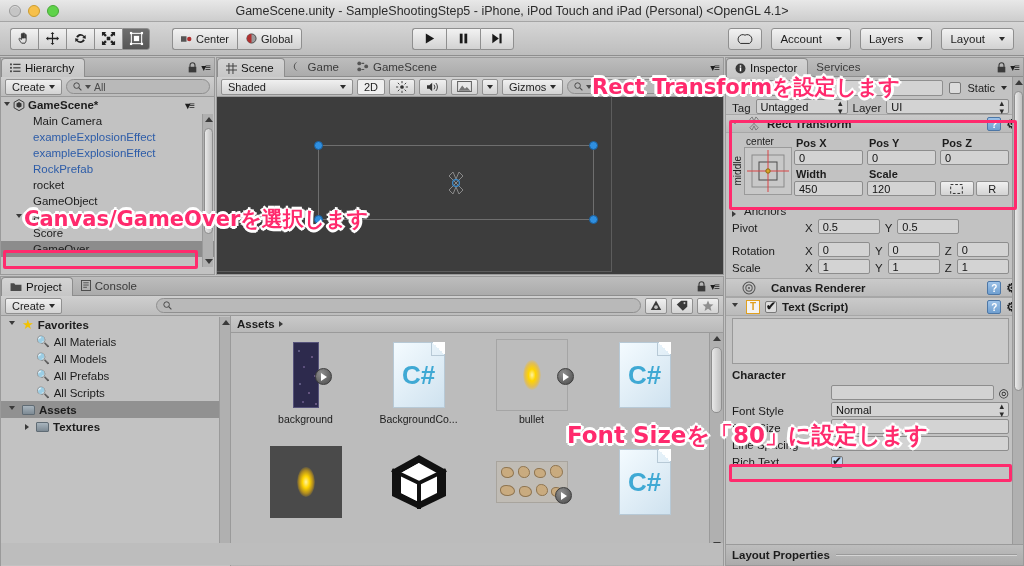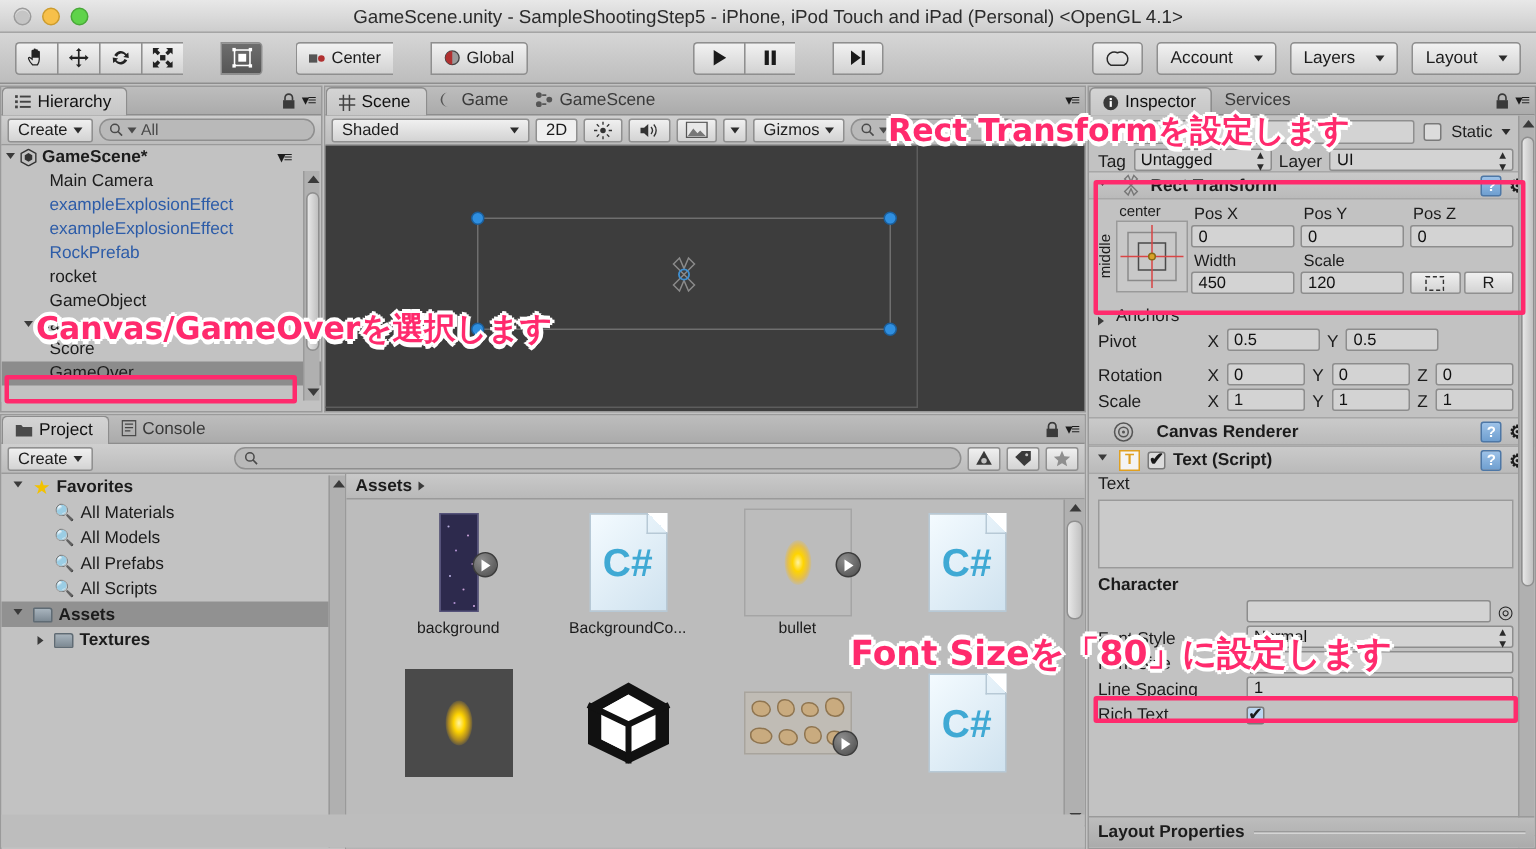--- a/index.html
+++ b/index.html
@@ -38,21 +38,21 @@
   }
   .btngrp{ display:flex; margin-left:10px; }
   .tb{
     height:22px; min-width:28px; padding:0 5px;
     background:linear-gradient(#f2f2f2,#d2d2d2);
     border:1px solid #8f8f8f; border-right-width:0;
     display:flex; align-items:center; justify-content:center;
     font-size:11px;
   }
   .tb:first-child{ border-radius:3px 0 0 3px; }
-  .tb:last-child{ border-radius:0 3px 3px 0; border-right-width:1px;margin-left:25px; }
+  .tb:last-child{ border-radius:0 3px 3px 0; border-right-width:1px; }
   .tb.on{ background:linear-gradient(#6e6e6e,#565656); color:#fff; }
   .tb svg{ display:block; }
   .grp-pivot{ margin-left:22px; }
   .grp-pivot .tb{ min-width:0; padding:0 8px; gap:4px; }
   .grp-play{ margin-left:110px; }
   .grp-play .tb{ min-width:34px; }
   .grp-right{ position:absolute; right:10px; display:flex; align-items:center; gap:9px; }
   .pill{
     height:22px; padding:0 8px; min-width:28px;
     background:linear-gradient(#f2f2f2,#d2d2d2);
@@ -147,21 +147,21 @@
   .helpico{ width:14px;height:14px;background:linear-gradient(#9dc2e8,#6f9fd0); border:1px solid #4d77a6;
     border-radius:2px; color:#fff; font-size:10px; text-align:center; line-height:13px; font-weight:bold; }
   .gear{ font-size:12px; }
   .rt-grid{ display:flex; padding:3px 14px 4px 6px; gap:6px; }
   .anchorbox{ width:56px; }
   .anchor-label{ font-size:10px; text-align:center; }
   .anchor-sq{ width:48px;height:48px;background:#c8c8c8;border:1px solid #9a9a9a; position:relative; margin:0 auto; }
   .rt-fields{ flex:1; }
   .rt-line{ display:flex; gap:4px; }
   .rt-cell{ flex:1; }
-  .rt-cap{ font-size:11px; font-weight:normal; padding:1px 0 1px 2px; }
+  .rt-cap{ font-size:11px; font-weight:bold; padding:1px 0 1px 2px; }
   .textarea{ margin:2px 14px 4px 6px; height:46px; background:#cacaca; border:1px solid #9a9a9a; }
   .sectionlbl{ font-weight:bold; font-size:11.5px; padding:1px 0 2px 6px; }
   .layoutfoot{
     position:absolute; left:0; right:0; bottom:0; height:21px;
     background:linear-gradient(#bdbdbd,#ababab); border-top:1px solid #9a9a9a;
     display:flex; align-items:center; gap:6px; padding:0 6px; font-weight:bold; font-size:11.5px;
   }
   .layoutfoot .line{ flex:1; height:0; border-top:1px solid #9a9a9a; border-bottom:1px solid #d5d5d5; }
 
   
@@ -649,21 +649,20 @@
 
       <div class="comphdr">
         <span class="tri down"></span>
         <span style="width:14px;height:14px;border:1px solid #e0a020;color:#e0a020;font-size:10px;text-align:center;line-height:12px;background:#f4f4f4;">T</span>
         <span class="chk on"></span>
         <span>Text (Script)</span>
         <span class="spacer"></span>
         <span class="helpico">?</span>
         <span class="gear">⚙</span>
       </div>
-      <div class="sectionlbl" style="font-weight:normal">Text</div>
       <div class="textarea"></div>
       <div class="sectionlbl">Character</div>
       <div class="row">
         <span style="width:94px"></span>
         <span class="fld" style="flex:1"></span>
         <span style="font-size:12px">◎</span>
       </div>
       <div class="row">
         <span style="width:94px">Font Style</span>
         <span class="fld drop" style="flex:1">

